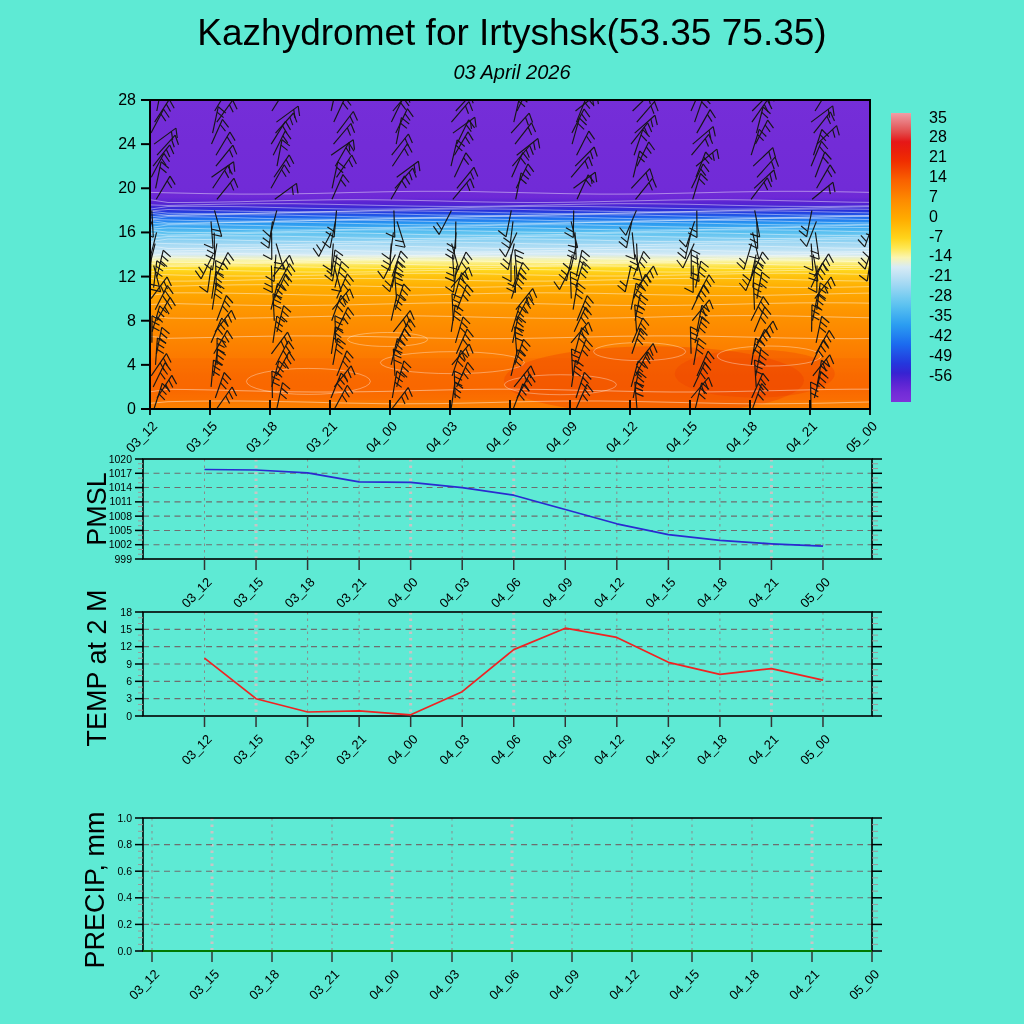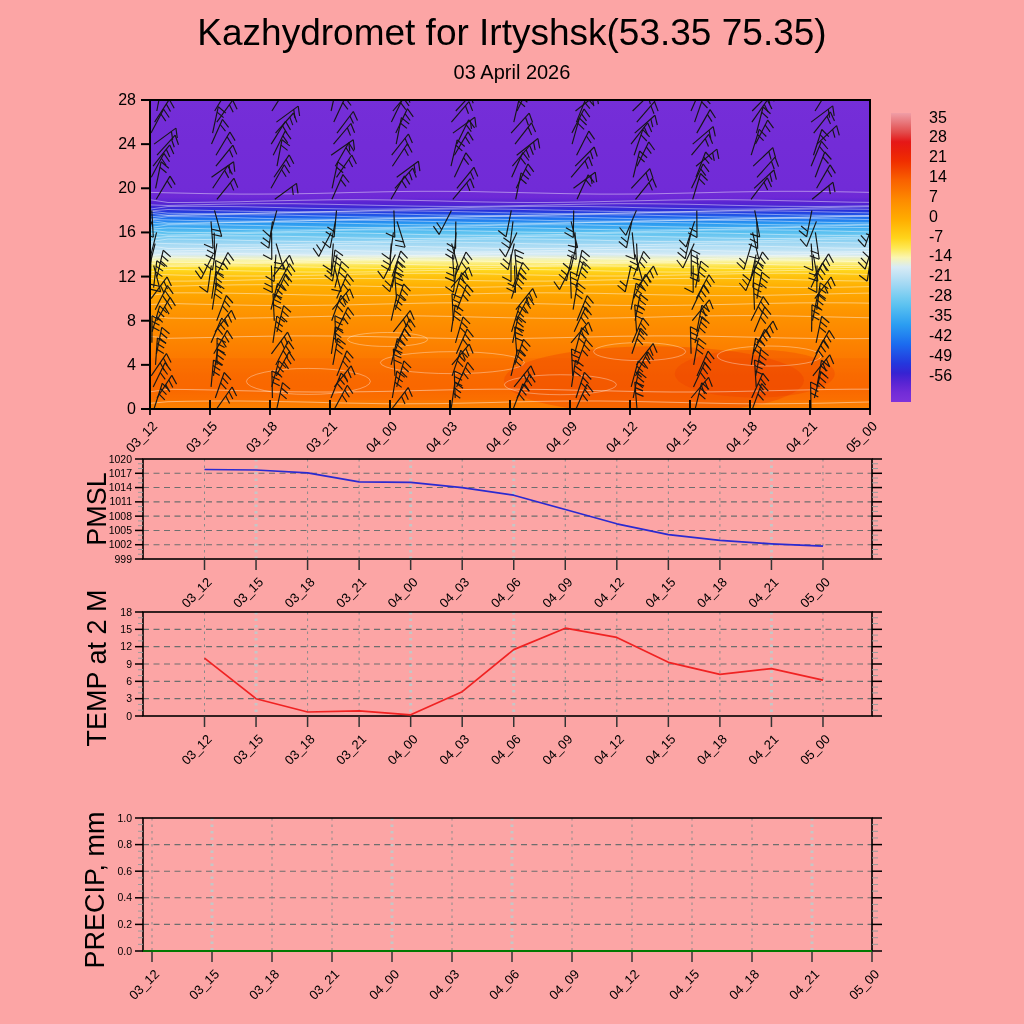--- a/index.html
+++ b/index.html
@@ -1,20 +1,20 @@
 <!DOCTYPE html>
 <html><head>
 <meta charset="utf-8">
 <style>
   html,body{margin:0;padding:0;background:#ffffff;}
-  #page{position:relative;width:1024px;height:1024px;background:#fca5a5;overflow:hidden;
+  #page{position:relative;width:1024px;height:1024px;background:#5eead4;overflow:hidden;
         font-family:"Liberation Sans","DejaVu Sans",sans-serif;color:#000;}
   .title{position:absolute;left:0;top:12px;width:1024px;text-align:center;
          font-size:37px;font-weight:400;letter-spacing:0px;}
-  .subtitle{position:absolute;left:0;top:61px;width:1024px;text-align:center;font-size:20px;}
+  .subtitle{position:absolute;left:0;top:61px;width:1024px;text-align:center;font-size:20px;font-style:italic;}
   .vlabel{position:absolute;white-space:nowrap;font-size:27px;
           transform:translate(-50%,-50%) rotate(-90deg);}
   svg{position:absolute;left:0;top:0;}
 </style>
 </head>
 <body>
 <div id="page">
 
 <div class="title">Kazhydromet for Irtyshsk(53.35 75.35)</div>
 <div class="subtitle">03 April 2026</div>

